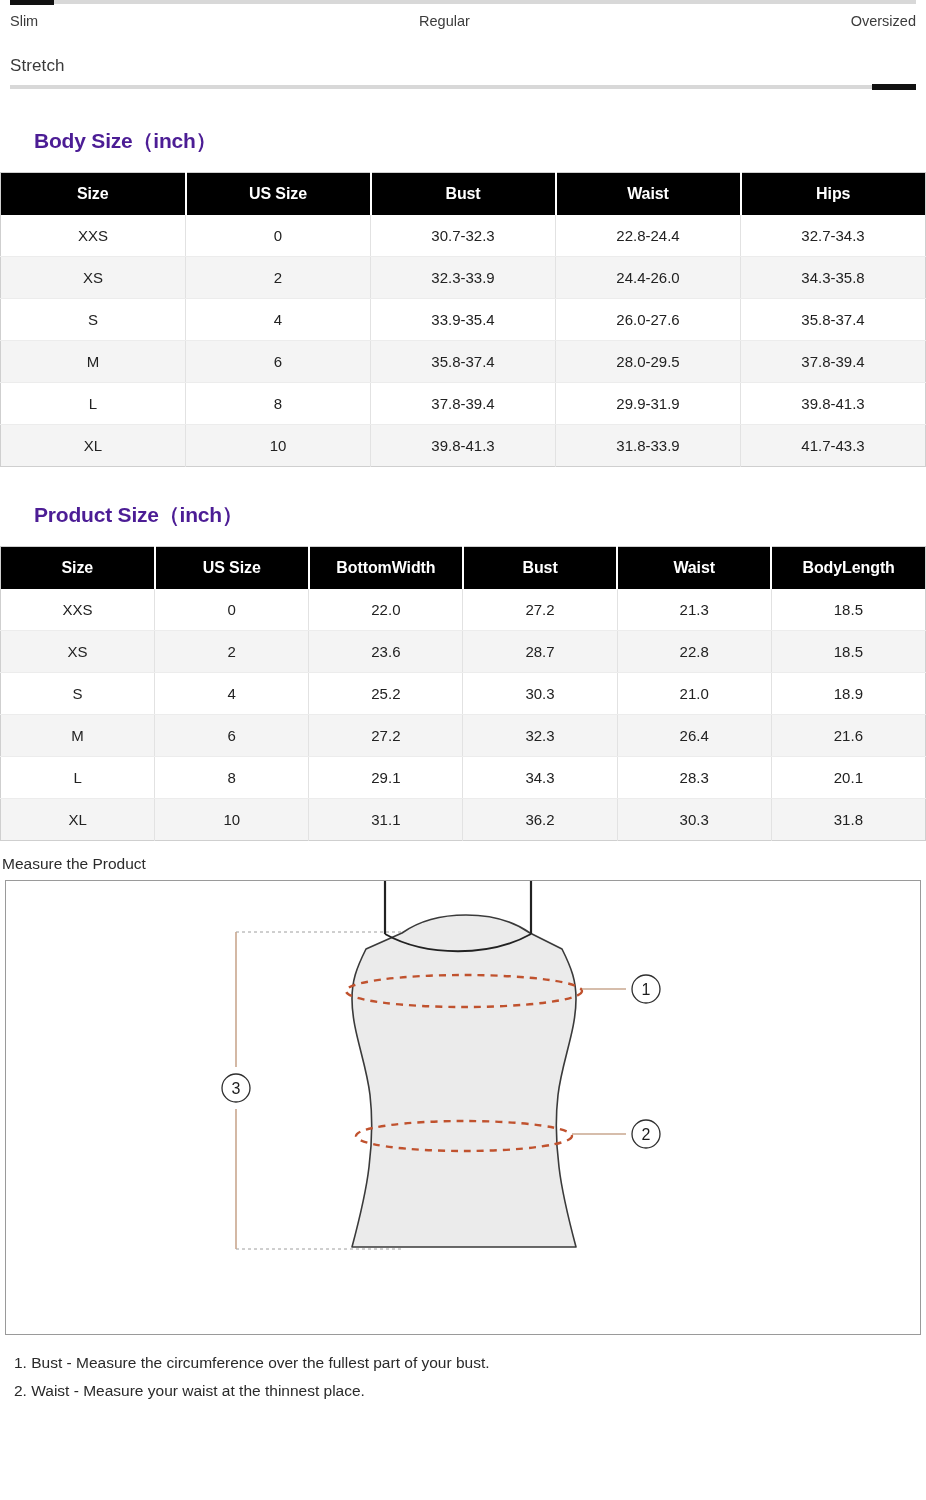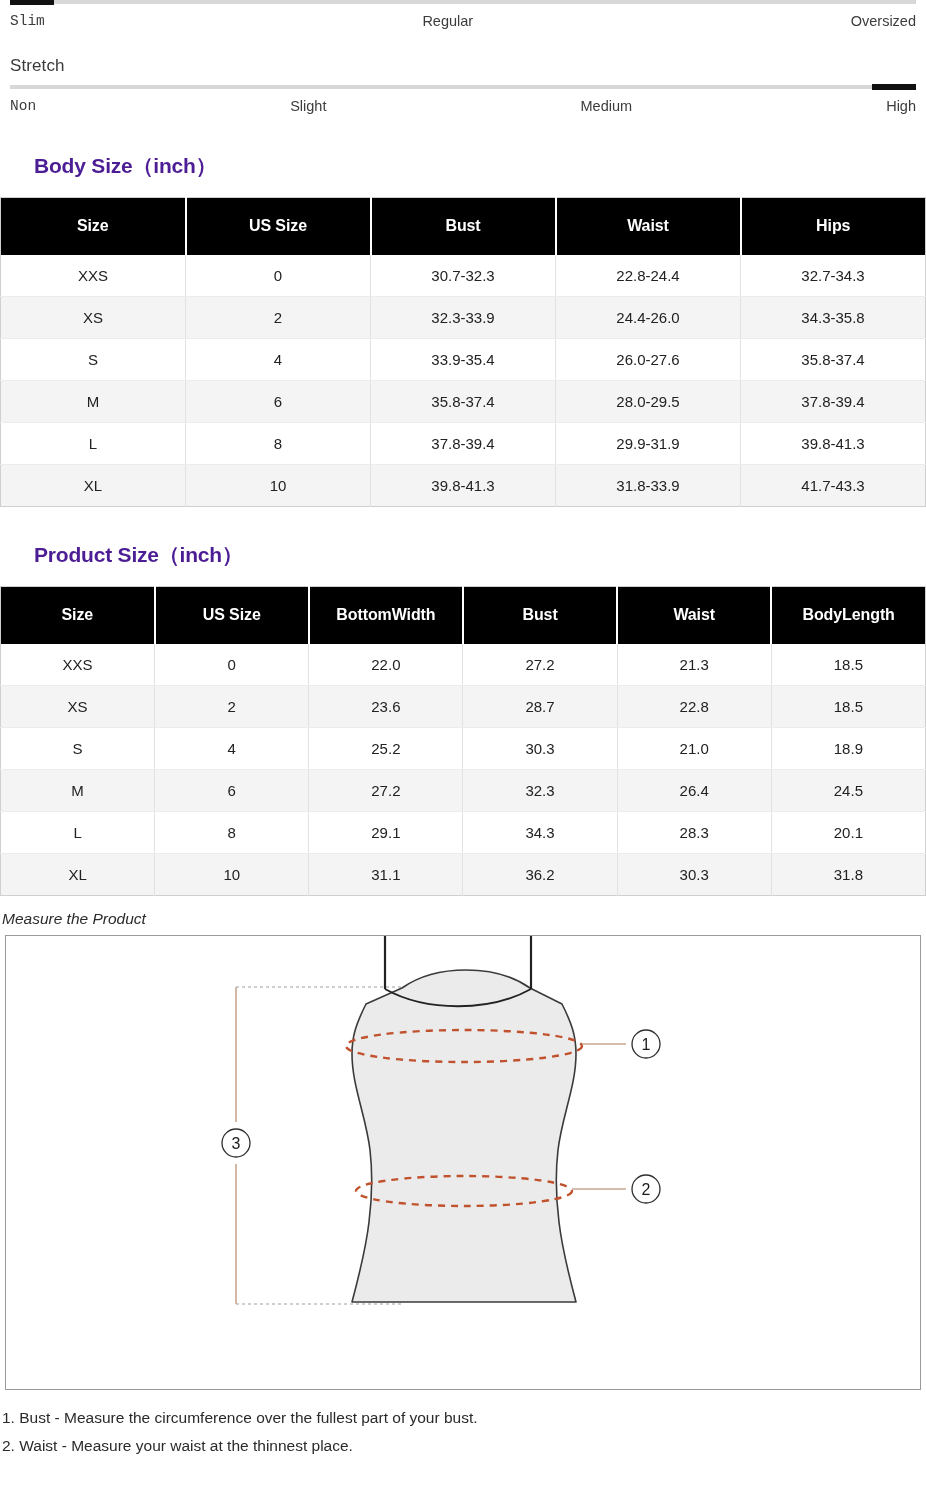--- a/index.html
+++ b/index.html
@@ -40,21 +40,21 @@
   .slider-marker.left { left: 0; }
   .slider-marker.right { right: 0; }
   .slider-labels {
     display: flex;
     justify-content: space-between;
     font-size: 14.5px;
     color: #3c3c3c;
     padding-top: 9px;
   }
   .slider-labels span { white-space: nowrap; }
-  .slider-labels span:first-child { text-align: right; font-family: Liberation Mono, monospace; }
+  .slider-labels span:first-child { text-align: right; }
   .slider-labels span:last-child { text-align: right; }
   .gap-between { height: 22px; }
 
   
   .section-title {
     font-size: 21px;
     font-weight: bold;
     color: #4c1d95;
     padding: 0 0 0 2px;
     letter-spacing: -.2px;
@@ -69,21 +69,21 @@
     width: 926px;
     border-collapse: collapse;
     table-layout: fixed;
     border: 1px solid #cfcfcf;
   }
   table.size-table thead th {
     background: #000000;
     color: #ffffff;
     font-size: 16px;
     font-weight: bold;
-    height: 57px;
+    height: 42px;
     text-align: center;
     border-right: 2px solid #ffffff;
     letter-spacing: -.1px;
   }
   table.size-table thead th:last-child { border-right: none; }
   table.size-table tbody td {
     font-size: 15px;
     color: #222222;
     text-align: center;
     height: 42px;
@@ -92,38 +92,37 @@
     font-weight: 400;
   }
   table.size-table tbody td:last-child { border-right: none; }
   table.size-table tbody tr:nth-child(even) td { background: #f4f4f4; }
   table.size-table tbody tr:nth-child(odd) td { background: #ffffff; }
   table.size-table tbody tr:last-child td { border-bottom: none; }
 
   
   .measure-label {
     font-size: 15.5px;
-    font-style: italic;
     color: #2b2b2b;
     padding: 0 0 7px 2px;
   }
   .sp-before-measure { height: 14px; }
   .diagram-box {
     width: 916px;
     height: 455px;
     margin: 0 5px;
     border: 1px solid #9a9a9a;
     background: #ffffff;
     position: relative;
     overflow: hidden;
   }
   .diagram-box svg { display: block; }
 
   
-  .notes { padding: 14px 10px 0 2px; }
+  .notes { padding: 14px 10px 0 2px; margin-left: 12px; }
   .note-line {
     font-size: 15.5px;
     color: #2a2a2a;
     line-height: 28px;
     white-space: nowrap;
   }
 </style>
 </head>
 <body>
 
@@ -139,26 +138,20 @@
       <span>Oversized</span>
     </div>
   </div>
 
   <div class="gap-between"></div>
 
   <div class="slider-block">
     <div class="slider-title">Stretch</div>
     <div class="slider-track">
       <div class="slider-marker right"></div>
-    </div>
-    <div class="slider-labels">
-      <span>Non</span>
-      <span>Slight</span>
-      <span>Medium</span>
-      <span>High</span>
     </div>
   </div>
 
   <div class="sp-before-bodysize"></div>
 
   <div class="section-title">Body Size（inch）</div>
   <div class="sp-after-title"></div>
   <table class="size-table">
     <thead>
       <tr id="bs-head">
@@ -254,21 +247,21 @@
           <td>30.3</td>
           <td>21.0</td>
           <td>18.9</td>
         </tr>
         <tr>
           <td>M</td>
           <td>6</td>
           <td>27.2</td>
           <td>32.3</td>
           <td>26.4</td>
-          <td>24.5</td>
+          <td>21.6</td>
         </tr>
         <tr>
           <td>L</td>
           <td>8</td>
           <td>29.1</td>
           <td>34.3</td>
           <td>28.3</td>
           <td>20.1</td>
         </tr>
         <tr>

